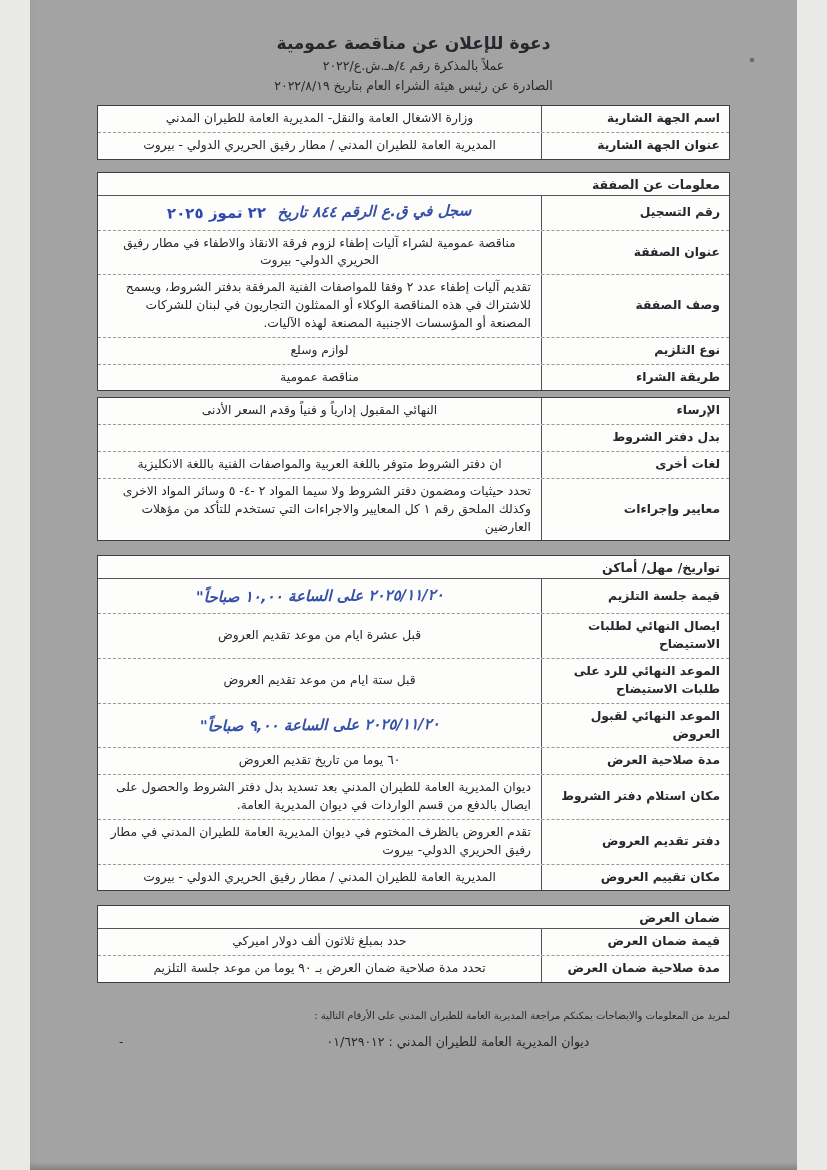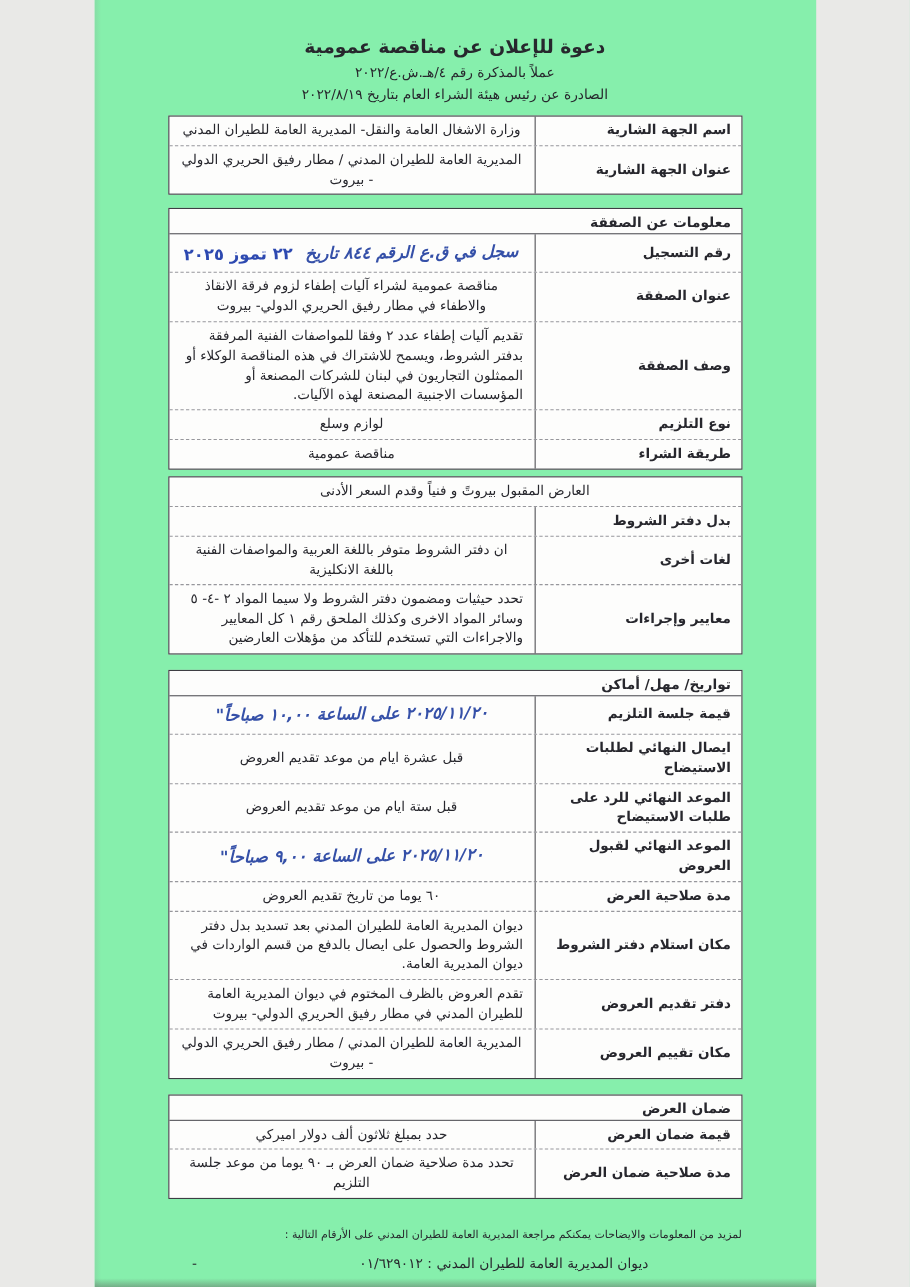--- a/index.html
+++ b/index.html
@@ -1,20 +1,20 @@
 <!DOCTYPE html>
 <html lang="ar" dir="rtl"><head>
 <meta charset="utf-8">
 <style>
   html,body{margin:0;padding:0;background:#e9e9e7;}
   .page{
     position:relative;
-    width:656px;height:1170px;
+    width:767px;height:1170px;
     margin:0 auto;
-    background:#86efac;
+    background:#a3a3a3;
     font-family:"DejaVu Sans", sans-serif;
     direction:rtl;
     color:#27272d;
     overflow:hidden;
   }
   .scan-edge-bottom{
     position:absolute;left:0;right:0;bottom:0;height:8px;
     background:linear-gradient(to bottom, rgba(120,120,118,0), rgba(95,95,92,.45));
   }
   .scan-edge-left{
@@ -135,21 +135,22 @@
         <div class="cell value">لوازم وسلع</div>
       </div>
       <div class="row">
         <div class="cell label">طريقة الشراء</div>
         <div class="cell value">مناقصة عمومية</div>
       </div>
     </div>
 
     <div class="tbl mt6">
       <div class="row">
-        <div class="cell value">العارض المقبول بيروتً و فنياً وقدم السعر الأدنى</div>
+        <div class="cell label">الإرساء</div>
+        <div class="cell value">النهائي المقبول إدارياً و فنياً وقدم السعر الأدنى</div>
       </div>
       <div class="row">
         <div class="cell label">بدل دفتر الشروط</div>
       </div>
       <div class="row">
         <div class="cell label">لغات أخرى</div>
         <div class="cell value">ان دفتر الشروط متوفر باللغة العربية والمواصفات الفنية باللغة الانكليزية</div>
       </div>
       <div class="row">
         <div class="cell label">معايير وإجراءات</div>

